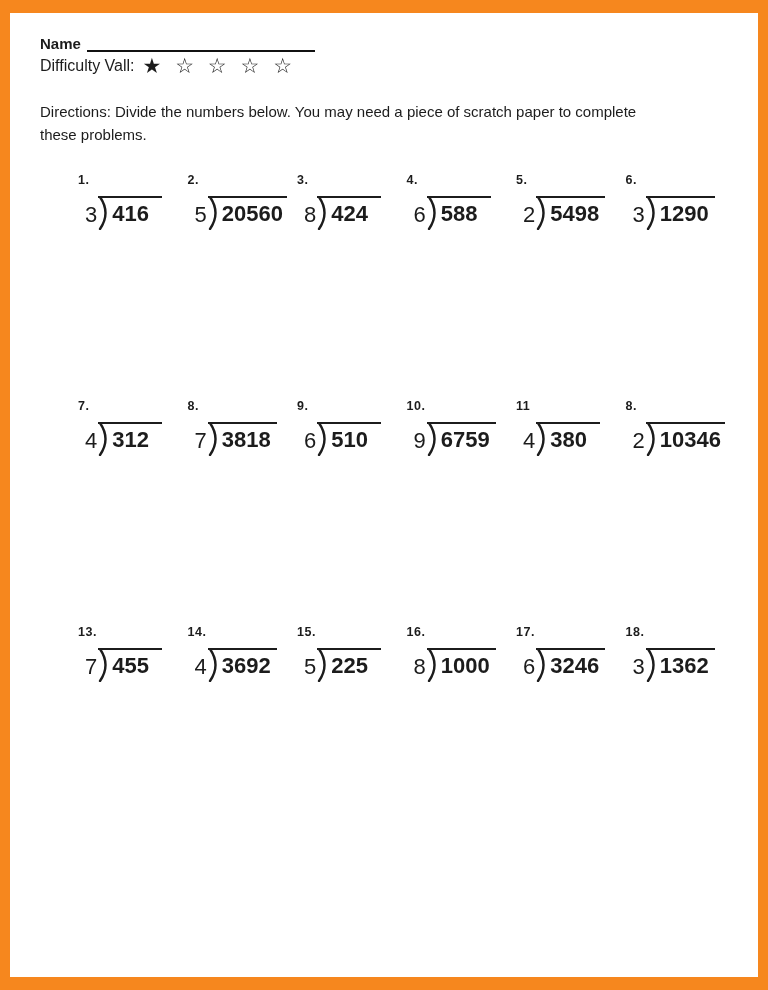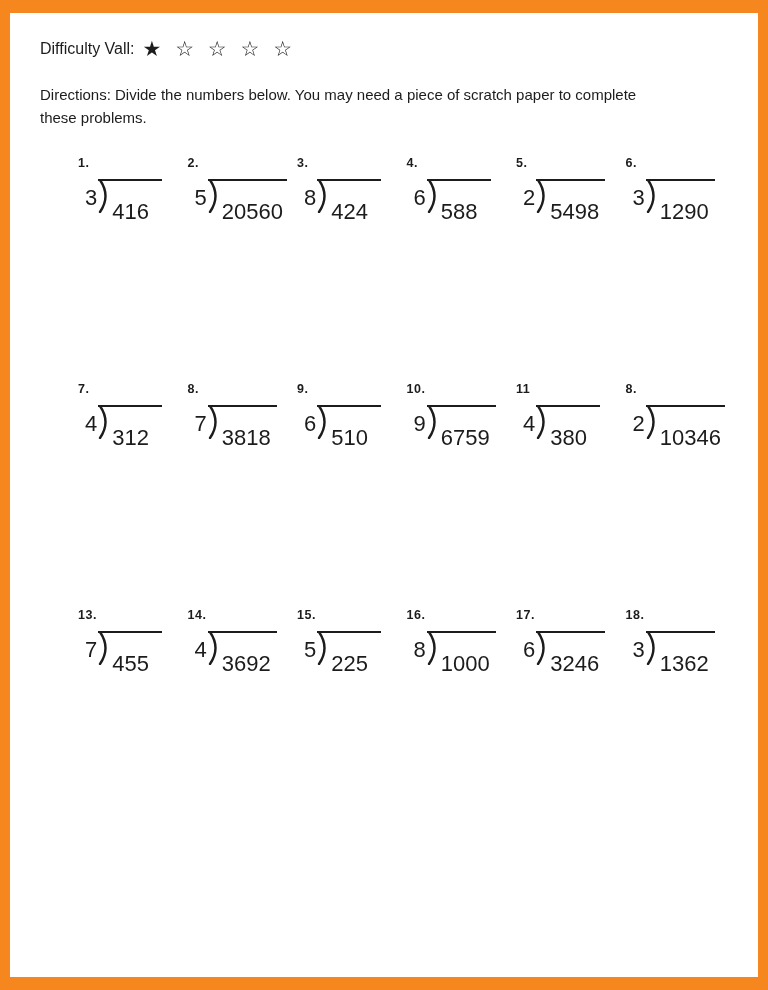--- a/index.html
+++ b/index.html
@@ -41,40 +41,45 @@
     margin: 26px 0 0 28px;
   }
   .cell { overflow: visible; }
   .pnum { font-size: 12.5px; font-weight: bold; padding-left: 10px; letter-spacing: 0.5px; }
   .ldiv { display: flex; align-items: flex-start; margin-top: 9px; padding-left: 17px; font-size: 22px; white-space: nowrap; }
   .divisor { line-height: 1; padding-top: 8px; }
   .bracket { width: 13px; height: 34px; flex: 0 0 13px; margin-left: 1px; }
   .dividend {
     line-height: 1;
     border-top: 2.6px solid #1c1c1c;
-    padding: 20px 6px 0 14px;
+    padding: 5px 6px 0 14px;
     margin-left: -13px;
     min-width: 64px;
     box-sizing: border-box;
+    font-weight: bold;
   }
 
   
   .footer { position: absolute; left: 28px; right: 28px; bottom: 16px; text-align: center; }
   .divider { height: 3px; background: #4a4a4a; margin: 0 2px 17px 2px; }
   .f1 { font-size: 14.5px; }
   .f1 .site { font-weight: bold; }
   .f2 { font-size: 13px; margin-top: 4px; }
 </style>
 </head>
 <body>
 
 <div class="page">
   <div class="content">
 
     <div class="topline">
+      <div class="fieldline">
+        <span>Name</span>
+        <span class="rule name-rule"></span>
+      </div>
     </div>
 
 
     <div class="difficulty">
       <span>Difficulty Vall:</span>
       <span class="stars">★ ☆ ☆ ☆ ☆</span>
     </div>
 
     <div class="directions"><span class="dlabel">Directions:</span><span> Divide the numbers below. You may need a piece of scratch paper to complete these problems.</span></div>
 

